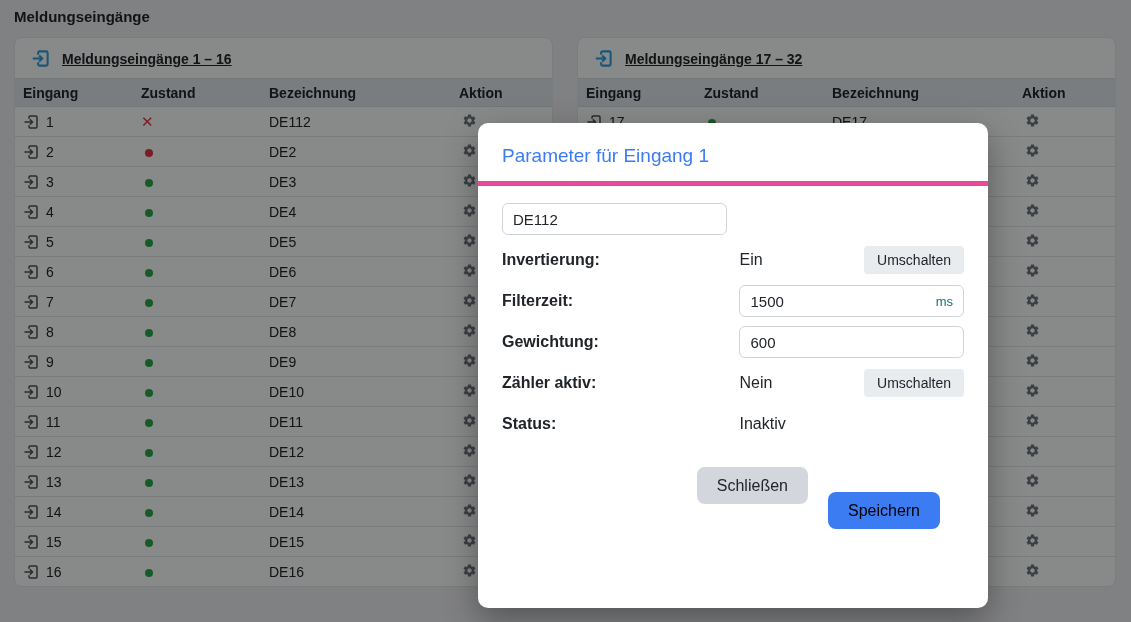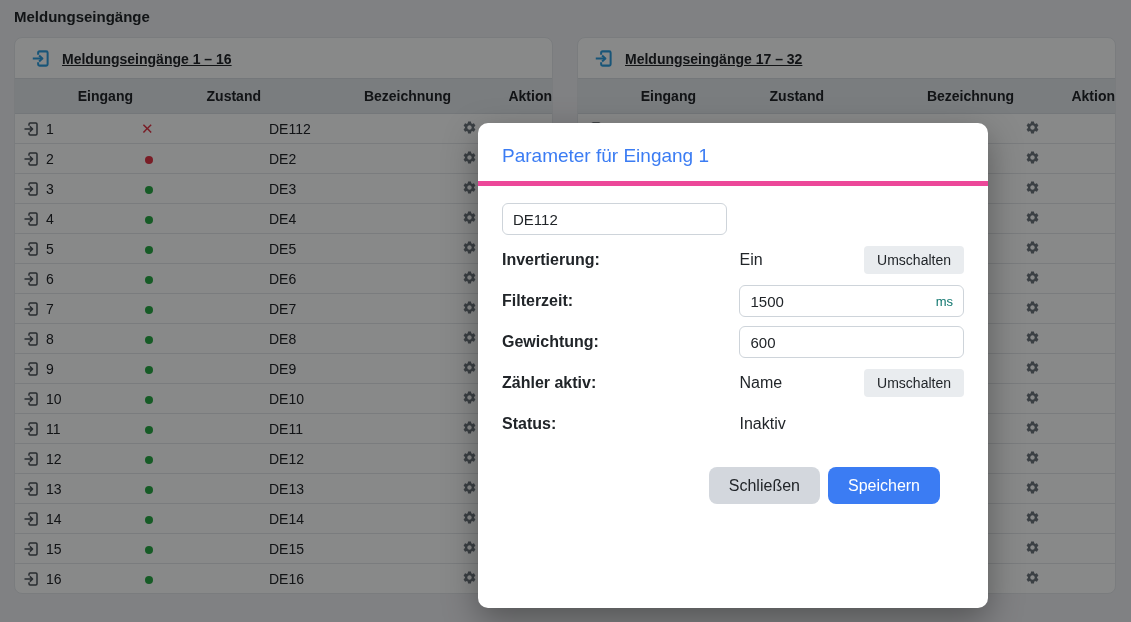--- a/index.html
+++ b/index.html
@@ -17,22 +17,22 @@
   }
   .card-header {
     display:flex; align-items:center; gap:12px;
     padding:11px 16px 10px 16px; height:40px;
   }
   .card-header .hicon { color:#2d9cdb; display:flex; }
   .card-header .htitle { font-size:14px; font-weight:bold; color:#212529;text-decoration:underline; }
   table { width:100%; border-collapse:collapse; table-layout:fixed; }
   col.c1{width:118px;} col.c2{width:128px;} col.c3{width:190px;} col.c4{width:auto;}
   thead th {
-    background:#dfe3e8; text-align:right; font-size:14px; font-weight:bold;
-    height:35px; padding:0 0 0 8px; color:#212529;
+    background:#dfe3e8; text-align:left; font-size:14px; font-weight:bold;
+    height:28px; padding:0 0 0 8px; color:#212529;
     border-top:1px solid #d4d9de; border-bottom:1px solid #d4d9de;
   }
   tbody td { height:29px; padding:0 0 0 8px; font-size:14px; border-top:1px solid #dee2e6; }
   tbody tr:first-child td { border-top:none; }
   .cell-in { display:flex; align-items:center; gap:7px; height:29px; }
   .rowicon { color:#495057; display:flex; }
   .dot { display:inline-block; width:8px; height:8px; border-radius:50%; margin-left:4px; }
   .dot.on  { background:#28a745; }
   .dot.off { background:#dc3545; }
   .xmark { color:#dc3545; font-weight:bold; font-size:15px; }
@@ -67,30 +67,30 @@
   .suffix {
     position:absolute; right:11px; top:50%; transform:translateY(-50%);
     font-size:13px; color:#0f766e;
   }
   .toggle-btn {
     background:#e9ecef; border:none; border-radius:4px; padding:6px 13px;
     font-size:14px; color:#212529; cursor:pointer;
     font-family:"Liberation Sans","DejaVu Sans",sans-serif;
   }
   .modal-footer {
-    display:flex; justify-content:flex-end; gap:8px;
+    display:flex; justify-content:flex-end; gap:20px;
     padding:17px 24px 0 24px;
   }
   .btn {
     height:37px; padding:0 20px; border:none; border-radius:8px;
     font-size:16px; cursor:pointer;
     font-family:"Liberation Sans","DejaVu Sans",sans-serif;
   }
   .btn-close { background:#d3d7dd; color:#212529; }
-  .btn-save  { background:#3b7cf3; color:#ffffff; }
+  .btn-save  { background:#3b7cf3; color:#000000;margin-top:25px; }
 </style>
 </head>
 <body>
 
 <div class="page">
   <div class="page-title">Meldungseingänge</div>
 
   <div class="cards">
 
     <div class="card">
@@ -895,21 +895,21 @@
     <div class="field">
       <span class="flabel">Gewichtung:</span>
       <span class="fvalue">
         <input class="tinput" type="text" value="600" style="">
       </span>
     </div>
 
     <div class="field">
       <span class="flabel">Zähler aktiv:</span>
       <span class="fvalue">
-        <span class="plain">Name</span>
+        <span class="plain">Nein</span>
         <button class="toggle-btn">Umschalten</button>
       </span>
     </div>
 
     <div class="field">
       <span class="flabel">Status:</span>
       <span class="fvalue">
         <span class="plain">Inaktiv</span>
       </span>
     </div>

